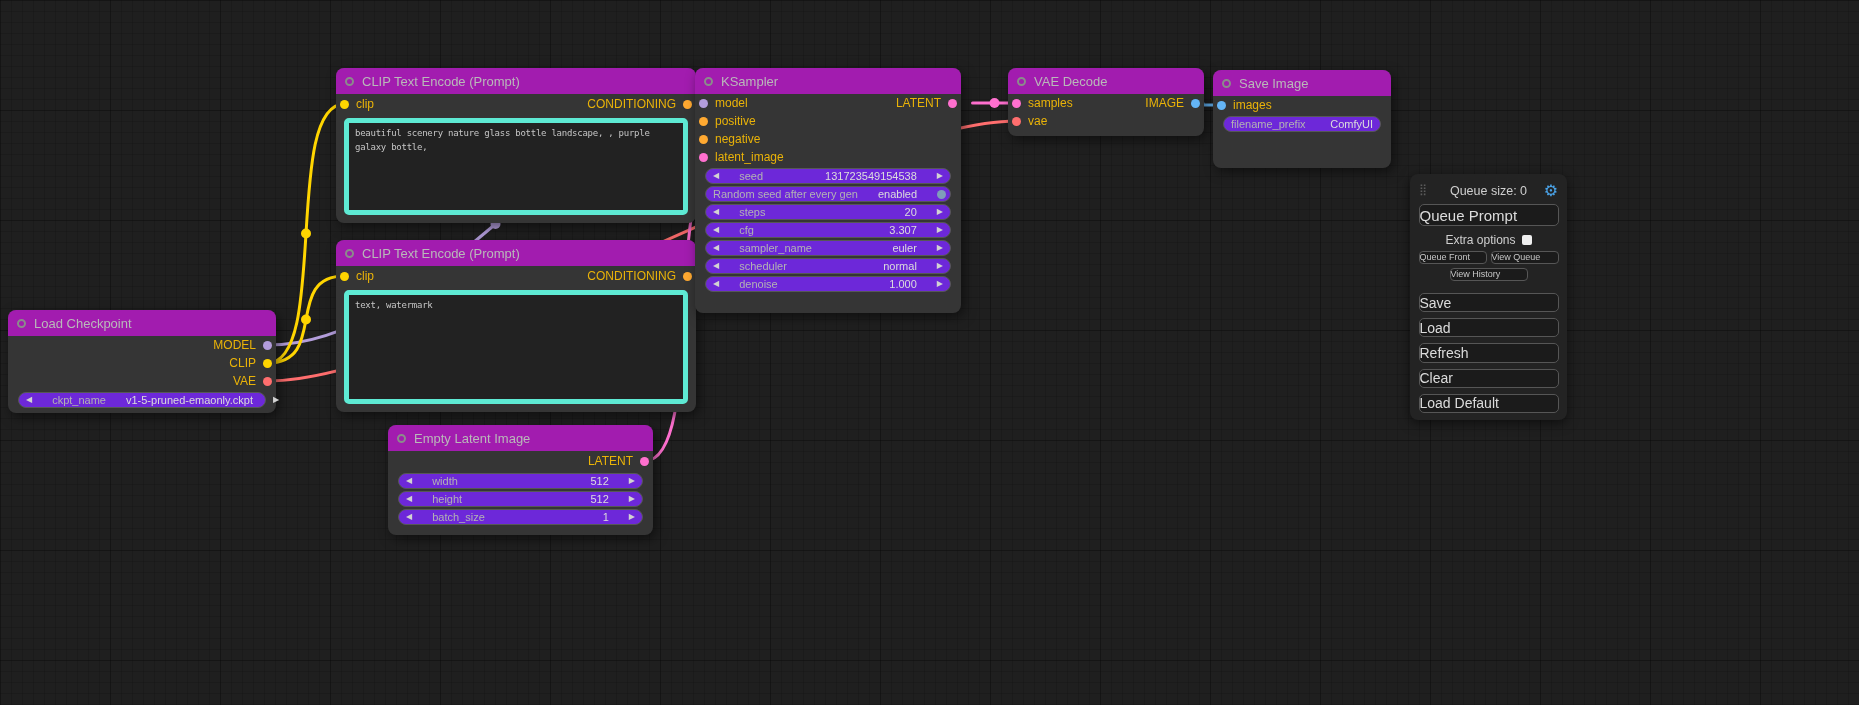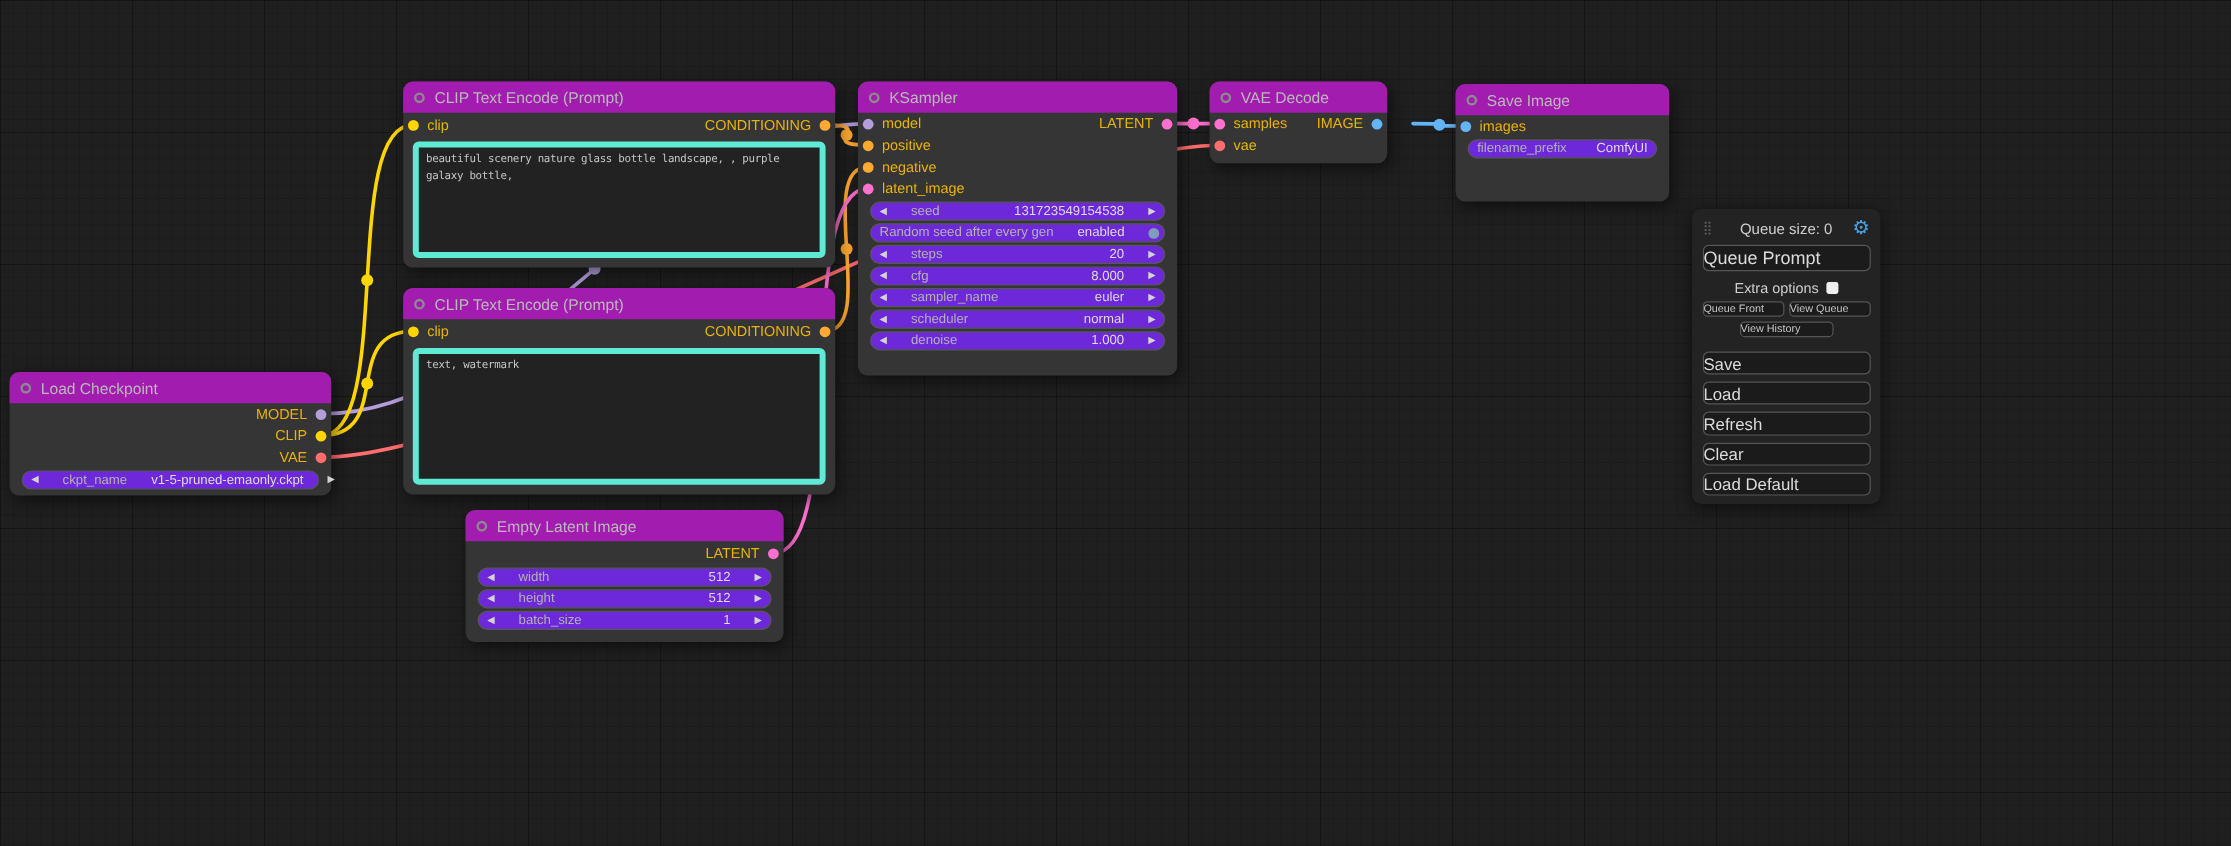--- a/index.html
+++ b/index.html
@@ -180,21 +180,21 @@
     <span class="warr">▶</span>
   </div>
   <div class="widget">
     <span class="warr">◀</span>
     <span>batch_size</span>
     <span class="wval">1</span>
     <span class="warr">▶</span>
   </div>
 </div>
 
-<div class="node" style="left:715px;top:68px;width:266px;height:245px">
+<div class="node" style="left:695px;top:68px;width:266px;height:245px">
   <div class="ntitle">
     <span class="tdot"></span>
     <span>KSampler</span>
   </div>
   <div class="prow">
     <span class="pin">
       <span class="pdot" style="background-color: rgb(179, 157, 219);"></span>
       <span>model</span>
     </span>
     <span class="pout">
@@ -233,21 +233,21 @@
   </div>
   <div class="widget">
     <span class="warr">◀</span>
     <span>steps</span>
     <span class="wval">20</span>
     <span class="warr">▶</span>
   </div>
   <div class="widget">
     <span class="warr">◀</span>
     <span>cfg</span>
-    <span class="wval">8.000</span>
+    <span class="wval">3.307</span>
     <span class="warr">▶</span>
   </div>
   <div class="widget">
     <span class="warr">◀</span>
     <span>sampler_name</span>
     <span class="wval">euler</span>
     <span class="warr">▶</span>
   </div>
   <div class="widget">
     <span class="warr">◀</span>
@@ -256,21 +256,21 @@
     <span class="warr">▶</span>
   </div>
   <div class="widget">
     <span class="warr">◀</span>
     <span>denoise</span>
     <span class="wval">1.000</span>
     <span class="warr">▶</span>
   </div>
 </div>
 
-<div class="node" style="left:1008px;top:68px;width:148px;height:68px">
+<div class="node" style="left:1008px;top:68px;width:196px;height:68px">
   <div class="ntitle">
     <span class="tdot"></span>
     <span>VAE Decode</span>
   </div>
   <div class="prow">
     <span class="pin">
       <span class="pdot" style="background-color: rgb(255, 112, 207);"></span>
       <span>samples</span>
     </span>
     <span class="pout">

